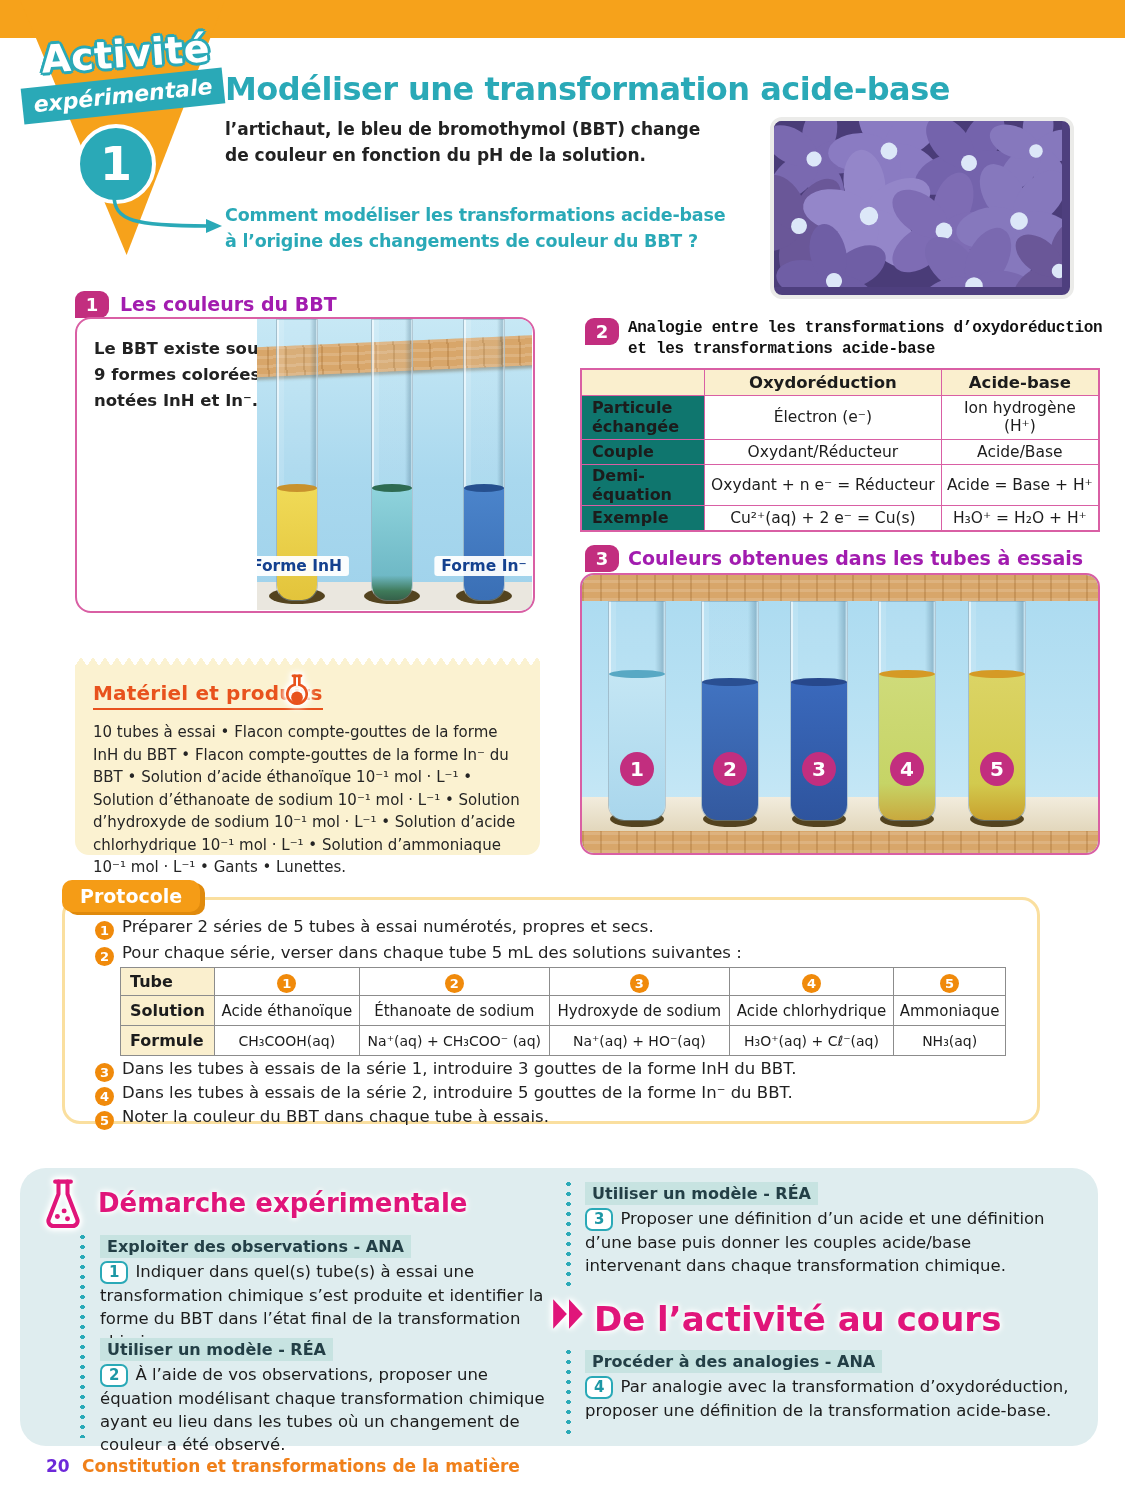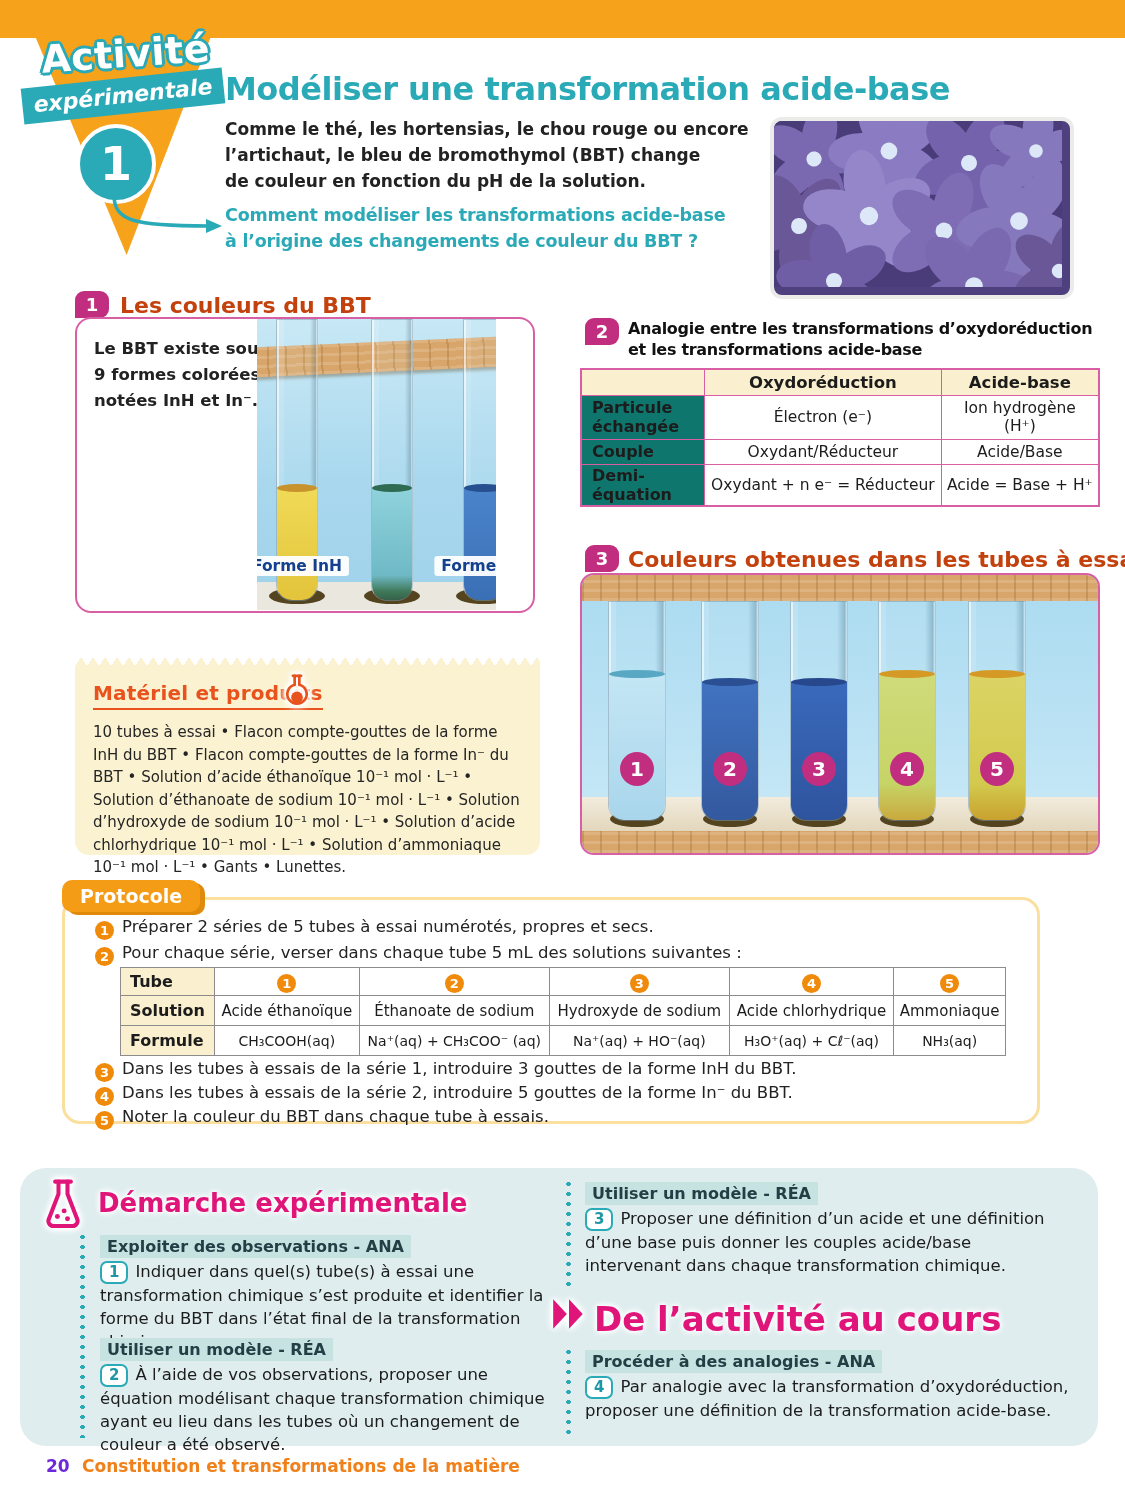--- a/index.html
+++ b/index.html
@@ -21,29 +21,29 @@
   .num-circle{left:76px;top:124px;width:72px;height:72px;border-radius:50%;background:#2AA9B7;
     border:4px solid #fff;color:#fff;font-size:46px;font-weight:800;text-align:center;line-height:72px;}
   .page-title{left:225px;top:70px;font-size:32px;font-weight:800;color:#2AA9B7;letter-spacing:-.5px;white-space:nowrap;}
   .intro{left:225px;top:116px;font-size:17px;font-weight:600;line-height:26px;color:#222;}
   .question{left:225px;top:202px;font-size:17.5px;font-weight:800;line-height:26px;color:#2AA9B7;letter-spacing:-.2px;}
   .hydr{left:770px;top:117px;width:296px;height:174px;border:4px solid #EBEBE9;border-radius:12px;overflow:hidden;background:#4E3F7E;}
 
   
   .sbadge{width:34px;height:27px;background:#C22E7F;border-radius:9px 9px 9px 0;color:#fff;
     font-weight:700;font-size:18px;text-align:center;line-height:27px;}
-  .sec-title{font-size:22px;font-weight:700;color:#c2410c;white-space:nowrap;}
-  .sec-title2{font-size:16px;font-weight:700;color:#111;line-height:21px;white-space:nowrap;letter-spacing:-.3px;}
+  .sec-title{font-size:19px;font-weight:700;color:#a21caf;white-space:nowrap;}
+  .sec-title2{font-size:16px;font-weight:700;color:#111;line-height:21px;white-space:nowrap;letter-spacing:-.3px;font-family:Liberation Mono, monospace;}
 
   .doc1-box{left:75px;top:317px;width:460px;height:296px;border:2.5px solid #D95FA4;border-radius:16px;
     background:#fff;overflow:hidden;box-sizing:border-box;}
   .doc1-caption{left:17px;top:17px;font-size:16.5px;font-weight:600;line-height:26px;color:#222;}
 
   .tube-img{overflow:hidden;}
-  .img1{left:180px;top:0;width:239px;height:291px;background:linear-gradient(180deg,#C7E8F5 0%,#A9D8EE 55%,#9FD2EB 100%);}
+  .img1{left:180px;top:0;width:275px;height:291px;background:linear-gradient(180deg,#C7E8F5 0%,#A9D8EE 55%,#9FD2EB 100%);}
   .wood{background-color:#D8A66A;background-image:
     repeating-linear-gradient(90deg,rgba(150,95,35,.28) 0 2px,rgba(0,0,0,0) 2px 18px),
     repeating-linear-gradient(0deg,rgba(255,255,255,.14) 0 3px,rgba(0,0,0,0) 3px 9px);}
   .bar1{left:-8px;top:22px;width:300px;height:30px;transform:rotate(-2.5deg);box-shadow:0 3px 3px rgba(90,60,20,.35);}
   .ledge1{left:0;bottom:0;width:275px;height:28px;background:#EAE7DF;}
   .hole{position:absolute;border-radius:50%;background:#53431F;}
   .tube{position:absolute;}
   .glass{position:absolute;left:0;right:0;top:0;bottom:0;border-radius:0 0 16px 16px;
     background:linear-gradient(90deg,rgba(255,255,255,.65) 0 2px,rgba(255,255,255,.18) 2px 7px,
       rgba(225,243,250,.10) 7px 82%,rgba(70,105,125,.30) 96%,rgba(255,255,255,.45) 100%);
@@ -114,21 +114,20 @@
   <div class="abs tri"></div>
   <div class="abs badge1">Activité</div>
   <div class="abs badge2">expérimentale</div>
   <div class="abs num-circle">1</div>
   <svg class="abs" style="left:100px;top:193px;" width="130" height="46">
     <path d="M14 2 C14 28 34 33 108 33" fill="none" stroke="#2AA9B7" stroke-width="3.5"></path>
     <path d="M106 26 l16 7 -16 7 z" fill="#2AA9B7"></path>
   </svg>
   <div class="abs page-title">Modéliser une transformation acide-base</div>
   <div class="abs intro">
-    <div>Comme le thé, les hortensias, le chou rouge ou encore</div>
     <div>l’artichaut, le bleu de bromothymol (BBT) change</div>
     <div>de couleur en fonction du pH de la solution.</div>
   </div>
   <div class="abs question">
     <div>Comment modéliser les transformations acide-base</div>
     <div>à l’origine des changements de couleur du BBT ?</div>
   </div>
 
   <div class="abs hydr">
     <svg width="288" height="166" viewBox="0 0 288 166">
@@ -217,20 +216,25 @@
     <tr style="height:25px;">
       <td class="lab">Couple</td>
       <td>Oxydant/Réducteur</td>
       <td>Acide/Base</td>
     </tr>
     <tr style="height:25px;">
       <td class="lab">Demi-équation</td>
       <td>Oxydant + n e⁻ = Réducteur</td>
       <td>Acide = Base + H⁺</td>
     </tr>
+    <tr style="height:26px;">
+      <td class="lab">Exemple</td>
+      <td>Cu²⁺(aq) + 2 e⁻ = Cu(s)</td>
+      <td>H₃O⁺ = H₂O + H⁺</td>
+    </tr>
   </tbody>
     </table>
 
   <div class="abs sbadge" style="left:585px;top:545px;">3</div>
   <div class="abs sec-title" style="left:628px;top:547px;">Couleurs obtenues dans les tubes à essais</div>
   <div class="abs img3 tube-img">
     <div class="abs wood bar3" style="border-radius:12px 12px 0 0;"></div>
     <div class="abs sand"></div>
     <div class="abs wood bar3b" style="border-radius:0 0 12px 12px;"></div>
     <div class="hole" style="left:28px;top:236px;width:54px;height:16px;"></div>

